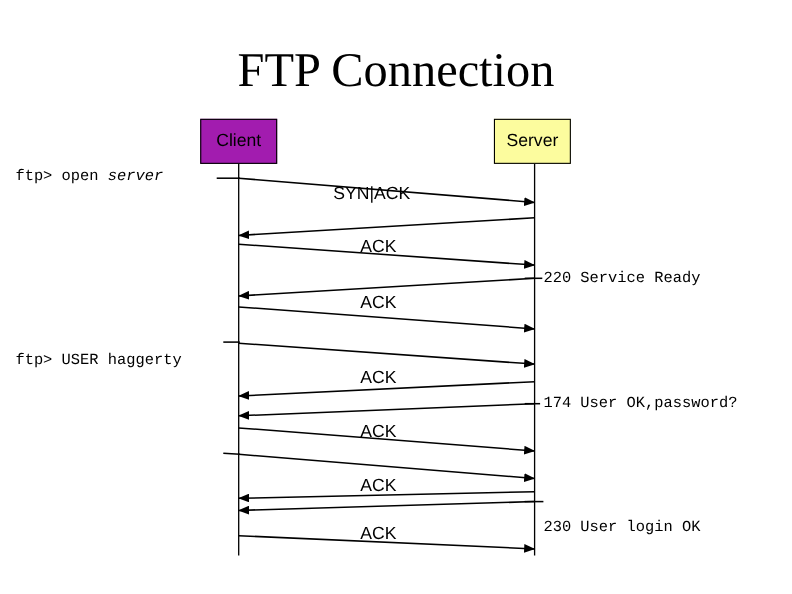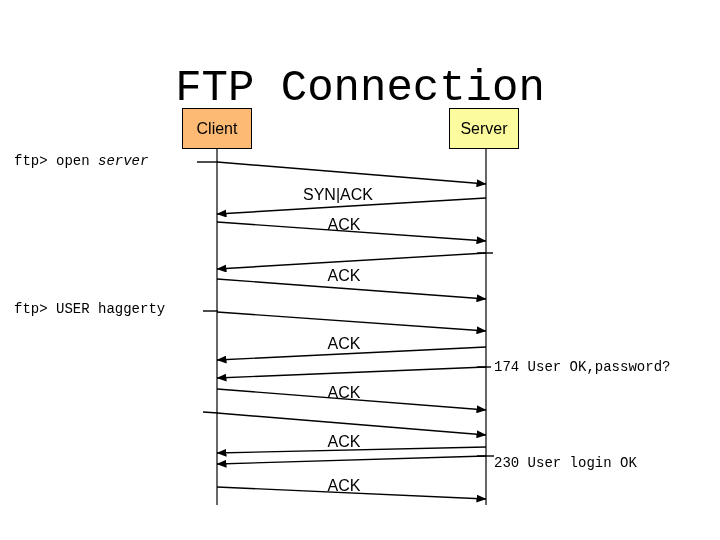--- a/index.html
+++ b/index.html
@@ -18,37 +18,36 @@
   }
   .title {
     position: absolute;
     left: 0;
     right: 0;
     top: 38px;
     text-align: center;
     font-size: 44px;
     font-weight: 400;
     letter-spacing: 0px;
-    font-family: Liberation Mono, monospace;
-    margin-top: 25px;
+    font-family: Liberation Serif, serif;
   }
   .actor-box {
     position: absolute;
     top: 108px;
     width: 70px;
     height: 41px;
     border: 1px solid #000000;
     display: flex;
     align-items: center;
     justify-content: center;
     font-size: 16px;
     font-family: "Liberation Sans", sans-serif;
     box-sizing: border-box;
   }
-  .client-box { left: 182px; background: #fdba74; text-align: center; }
+  .client-box { left: 182px; background: #a21caf; text-align: center; }
   .server-box { left: 449px; background: #fcfc9e; }
   .mono {
     position: absolute;
     font-family: "Liberation Mono", "DejaVu Sans Mono", monospace;
     font-size: 14px;
     line-height: 18px;
     white-space: pre;
   }
   .cmd { left: 14px; }
   .resp { left: 494px; }
@@ -117,26 +116,27 @@
     <line class="wire" x1="486" y1="347" x2="217" y2="360" marker-end="url(#ah)"></line>
     <line class="wire" x1="486" y1="367" x2="217" y2="378" marker-end="url(#ah)"></line>
     <line class="wire" x1="217" y1="389" x2="486" y2="410" marker-end="url(#ah)"></line>
     <line class="wire" x1="217" y1="413" x2="486" y2="435" marker-end="url(#ah)"></line>
     <line class="wire" x1="486" y1="447" x2="217" y2="453" marker-end="url(#ah)"></line>
     <line class="wire" x1="486" y1="456" x2="217" y2="464" marker-end="url(#ah)"></line>
     <line class="wire" x1="217" y1="487" x2="486" y2="499" marker-end="url(#ah)"></line>
   </svg>
 
   <div class="mono cmd" style="top:152px"><span>ftp&gt; open </span><span class="italic">server</span></div>
-  <div class="mono cmd" style="top:300px">ftp&gt; USER haggerty</div>
+  <div class="mono cmd" style="top:319px">ftp&gt; USER haggerty</div>
 
+  <div class="mono resp" style="top:244px">220 Service Ready</div>
   <div class="mono resp" style="top:358px">174 User OK,password?</div>
-  <div class="mono resp" style="top:454px">230 User login OK</div>
+  <div class="mono resp" style="top:471px">230 User login OK</div>
 
-  <div class="msg-label" style="left:288px; top:186px">SYN|ACK</div>
+  <div class="msg-label" style="left:288px; top:168px">SYN|ACK</div>
   <div class="msg-label" style="left:294px; top:216px">ACK</div>
   <div class="msg-label" style="left:294px; top:267px">ACK</div>
   <div class="msg-label" style="left:294px; top:335px">ACK</div>
   <div class="msg-label" style="left:294px; top:384px">ACK</div>
   <div class="msg-label" style="left:294px; top:433px">ACK</div>
   <div class="msg-label" style="left:294px; top:477px">ACK</div>
 
 </div>
 
 </body></html>

